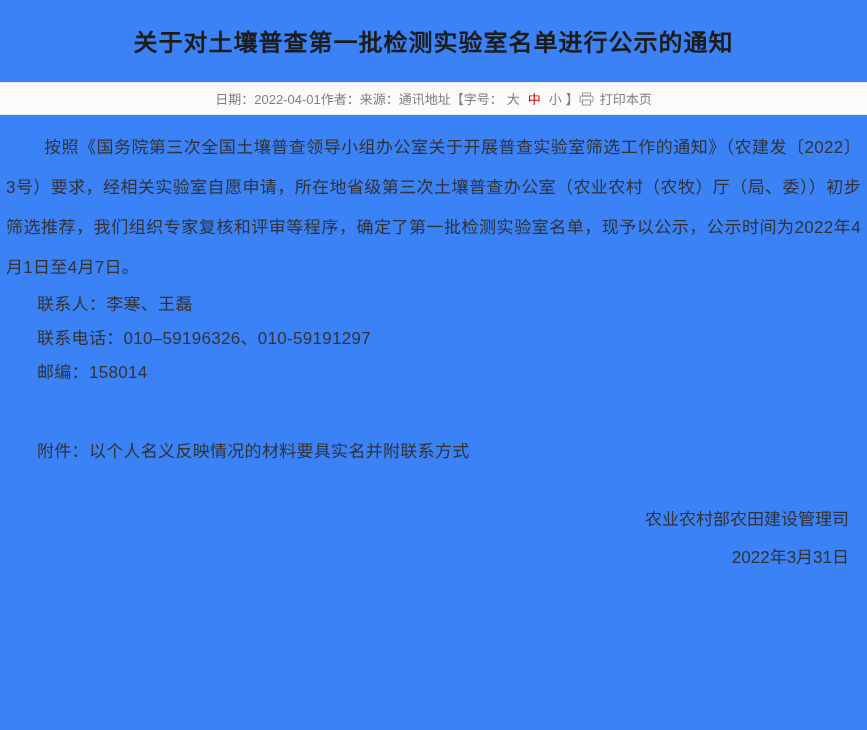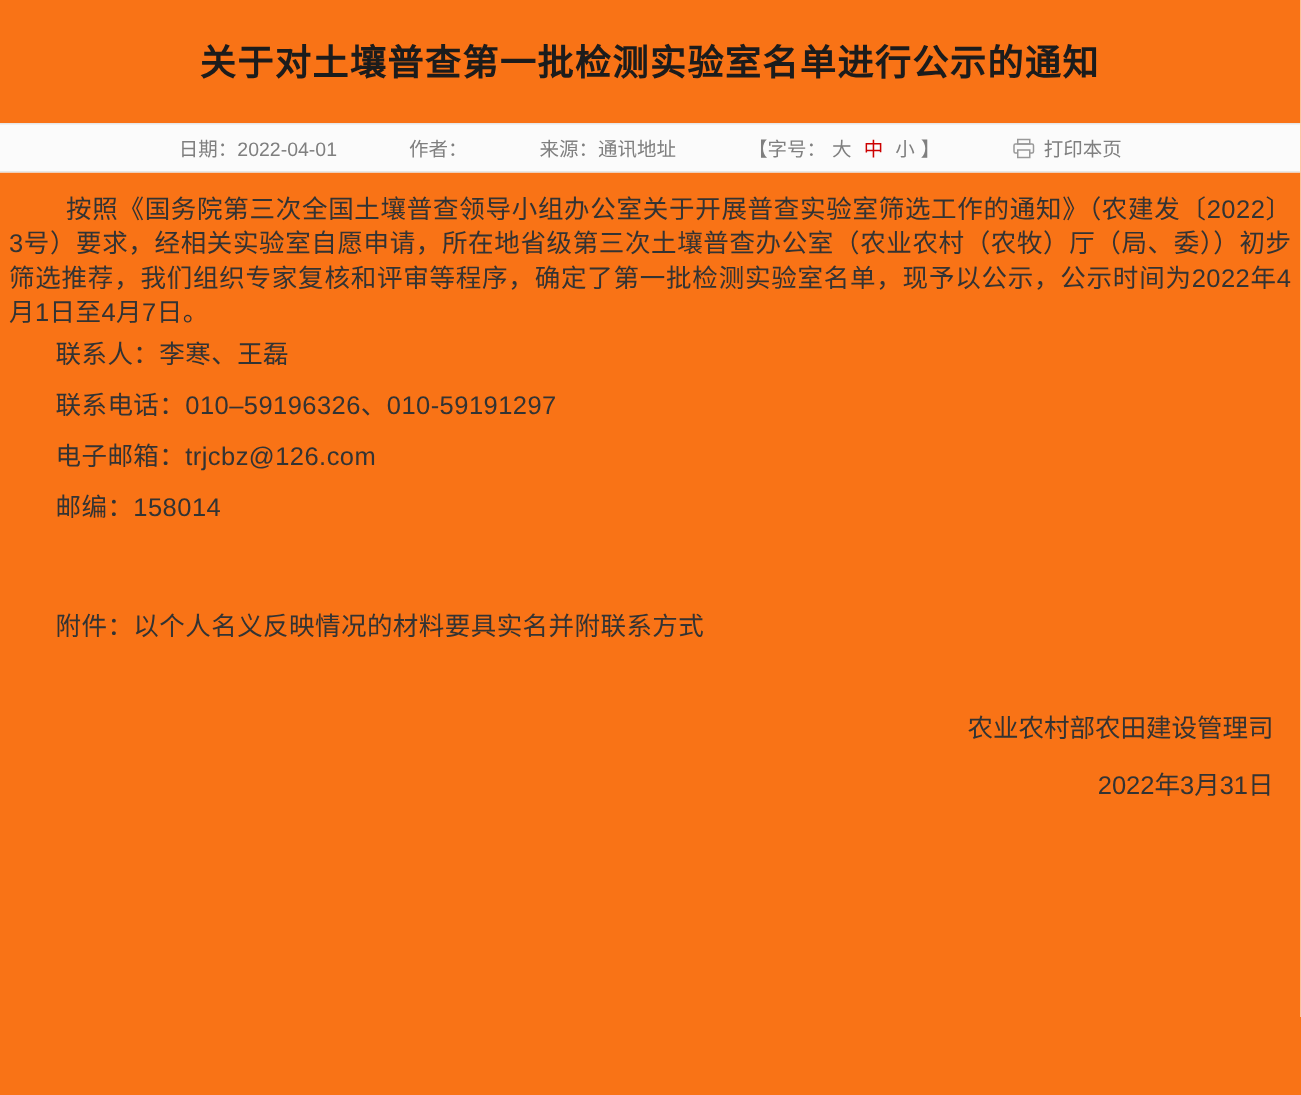--- a/index.html
+++ b/index.html
@@ -5,59 +5,58 @@
   * { box-sizing: border-box; margin: 0; padding: 0; }
   html, body {
     width: 867px;
     background: #ffffff;
     font-family: "Liberation Sans", "DejaVu Sans", sans-serif;
   }
   .page {
     position: relative;
     width: 867px;
     height: 730px;
-    background: #f97316;
+    background: #3b82f6;
     overflow: hidden;
   }
   .title {
     padding-top: 26px;
     text-align: center;
     font-size: 24px;
     font-weight: bold;
     color: #1c1c1c;
     letter-spacing: 1px;
     line-height: 34px;
   }
   .meta-bar {
     margin-top: 22px;
     height: 33px;
     background: #fbfbfb;
     border-top: 1px solid #e7e7e7;
     border-bottom: 1px solid #e7e7e7;
     display: flex;
     align-items: center;
     justify-content: center;
-    gap: 48px;
     font-size: 13px;
     color: #7f7f7f;
     white-space: nowrap;
   }
   .meta-item { display: inline-flex; align-items: center; }
   .fs-option { margin: 0 4px; cursor: pointer; color: #7f7f7f; }
   .fs-current { }
   .print-btn { cursor: pointer; gap: 6px; font-family: Liberation Serif, serif; }
   .print-btn svg { display: block; }
   .content {
     padding: 0 6px;
     font-size: 17px;
     color: #333333;
   }
   .content { padding-top: 13px; }
   .para {
-    line-height: 23px;
+    line-height: 40px;
     text-indent: 38px;
     text-align: justify;
     letter-spacing: 0.3px;
   }
   .line {
     line-height: 34px;
     text-indent: 31px;
     letter-spacing: 0.3px;
   }
   .attachment {
@@ -100,21 +99,20 @@
       </svg>
       <span>打印本页</span>
     </span>
   </div>
 
   <div class="content">
     <p class="para">按照《国务院第三次全国土壤普查领导小组办公室关于开展普查实验室筛选工作的通知》（农建发〔2022〕3号）要求，经相关实验室自愿申请，所在地省级第三次土壤普查办公室（农业农村（农牧）厅（局、委））初步筛选推荐，我们组织专家复核和评审等程序，确定了第一批检测实验室名单，现予以公示，公示时间为2022年4月1日至4月7日。</p>
 
     <p class="line">联系人：李寒、王磊</p>
     <p class="line">联系电话：010–59196326、010-59191297</p>
-    <p class="line">电子邮箱：trjcbz@126.com</p>
     <p class="line">邮编：158014</p>
 
     <p class="line attachment">附件：以个人名义反映情况的材料要具实名并附联系方式</p>
 
     <div class="signature">
       <p class="sig-org">农业农村部农田建设管理司</p>
       <p class="sig-date">2022年3月31日</p>
     </div>
   </div>
 

